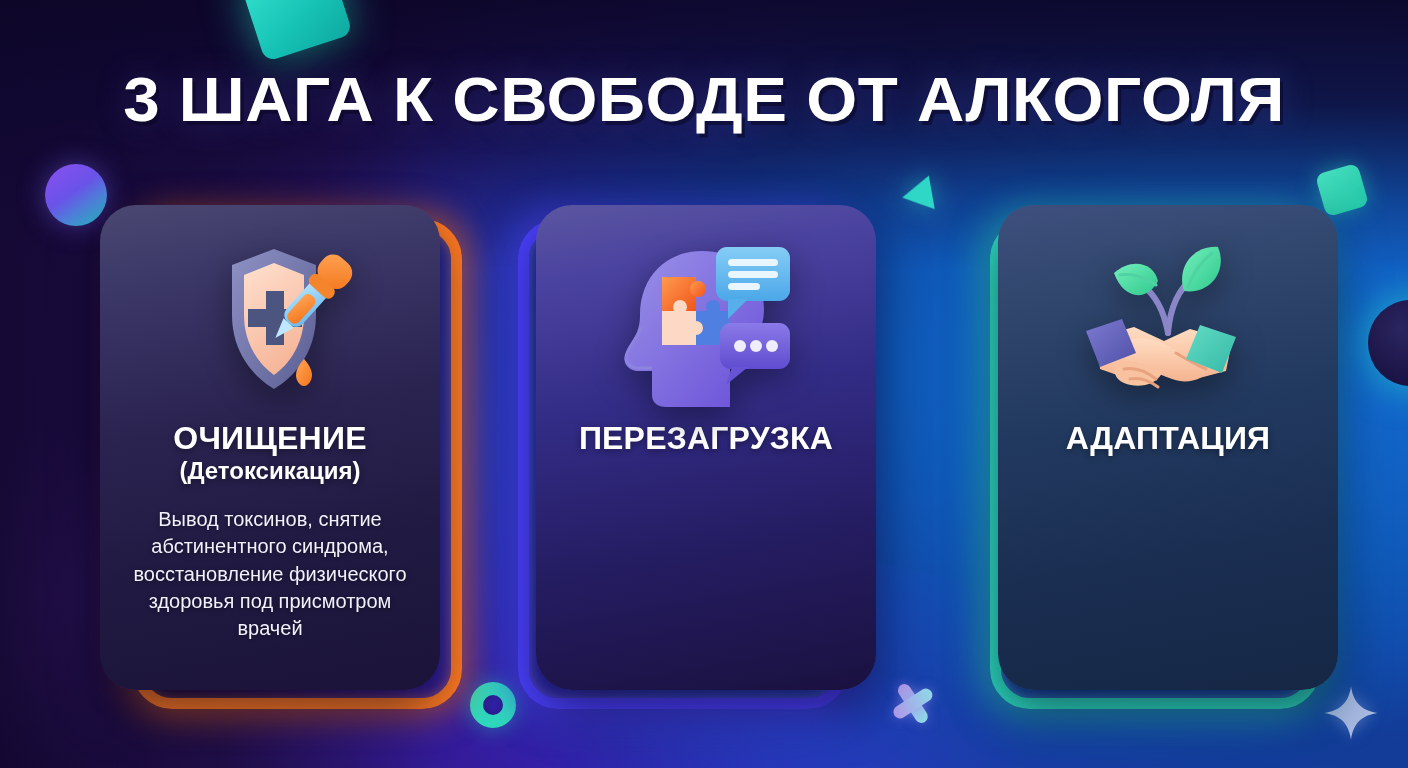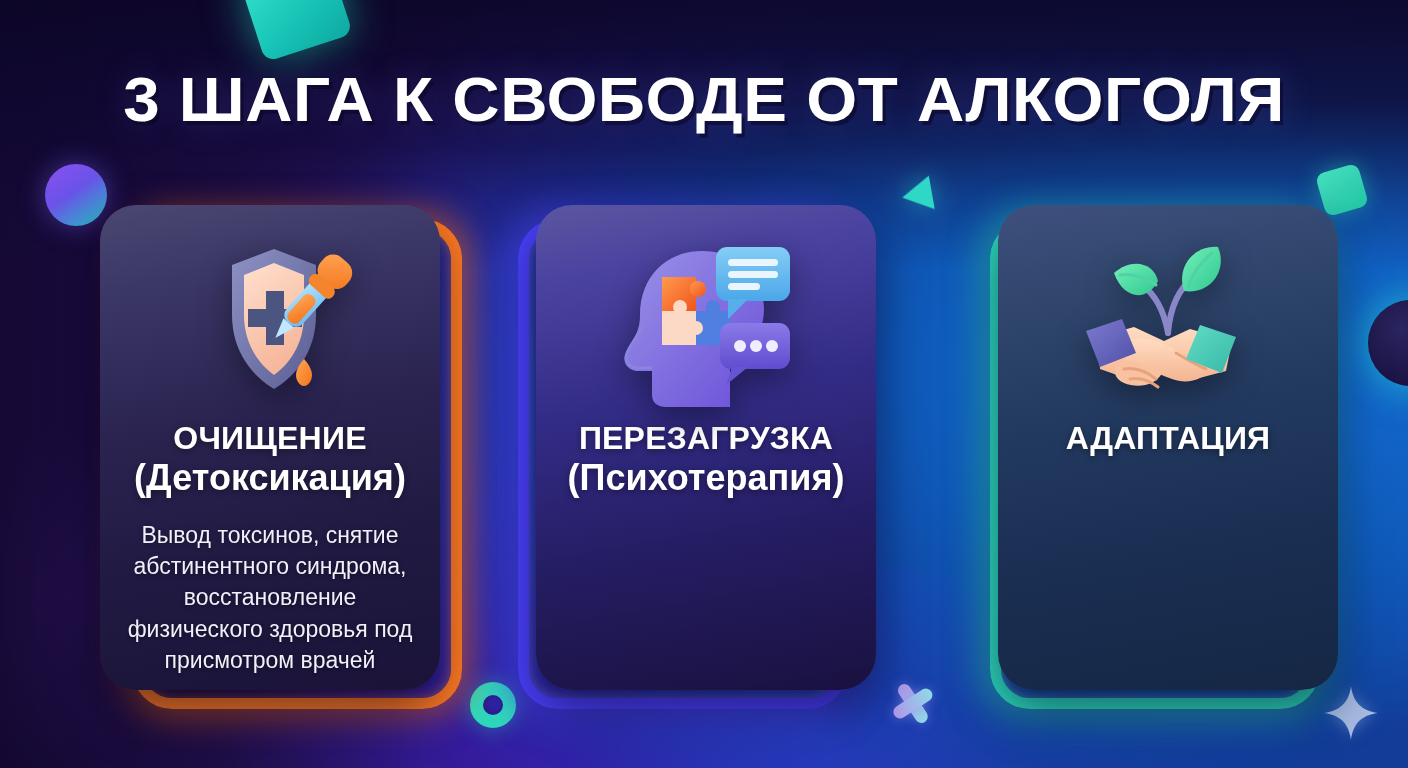--- a/index.html
+++ b/index.html
@@ -150,27 +150,27 @@
   .icon-box svg{ width:100%; height:100%; display:block;
     filter:drop-shadow(0 10px 16px rgba(0,0,0,.38)); }
 
   .card-title{
     margin-top:2px;
     font-size:32px; font-weight:700; line-height:1.12;
     color:#ffffff; text-align:left; letter-spacing:.2px;
     text-shadow:0 2px 6px rgba(0,0,0,.4);
   }
   .card-sub{
-    font-size:36px; font-weight:700; line-height:1.14;
+    font-size:24px; font-weight:700; line-height:1.14;
     color:#ffffff; text-align:center;
     text-shadow:0 2px 6px rgba(0,0,0,.4);
   }
   .card-desc{
     margin-top:22px; padding:0 16px;
-    font-size:23px; line-height:1.36; font-weight:400;
+    font-size:20px; line-height:1.36; font-weight:400;
     color:#f1f0fb; text-align:center;
     text-shadow:0 1px 4px rgba(0,0,0,.45);
   }
 </style>
 </head>
 <body>
 
 <div class="stage">
 
   <div class="bg-base"></div>
@@ -292,21 +292,20 @@
               <rect x="122" y="54" width="32" height="7" rx="3.5" fill="#eaf6ff"></rect>
 
               <rect x="114" y="94" width="70" height="46" rx="11" fill="url(#bub2)"></rect>
               <path d="M126 138 L120 156 L142 138 Z" fill="#6754d4"></path>
               <circle cx="134" cy="117" r="6" fill="#f0edff"></circle>
               <circle cx="150" cy="117" r="6" fill="#f0edff"></circle>
               <circle cx="166" cy="117" r="6" fill="#f0edff"></circle>
             </svg>
           </div>
           <div class="card-title">ПЕРЕЗАГРУЗКА</div>
-          <div class="card-sub">(Психотерапия)</div>
         </div>
       </div>
     </div>
 
     <div class="card-wrap c3">
       <div class="neon"></div>
       <div class="card">
         <div class="card-inner">
           <div class="icon-box">
             <svg viewBox="0 0 200 190">

